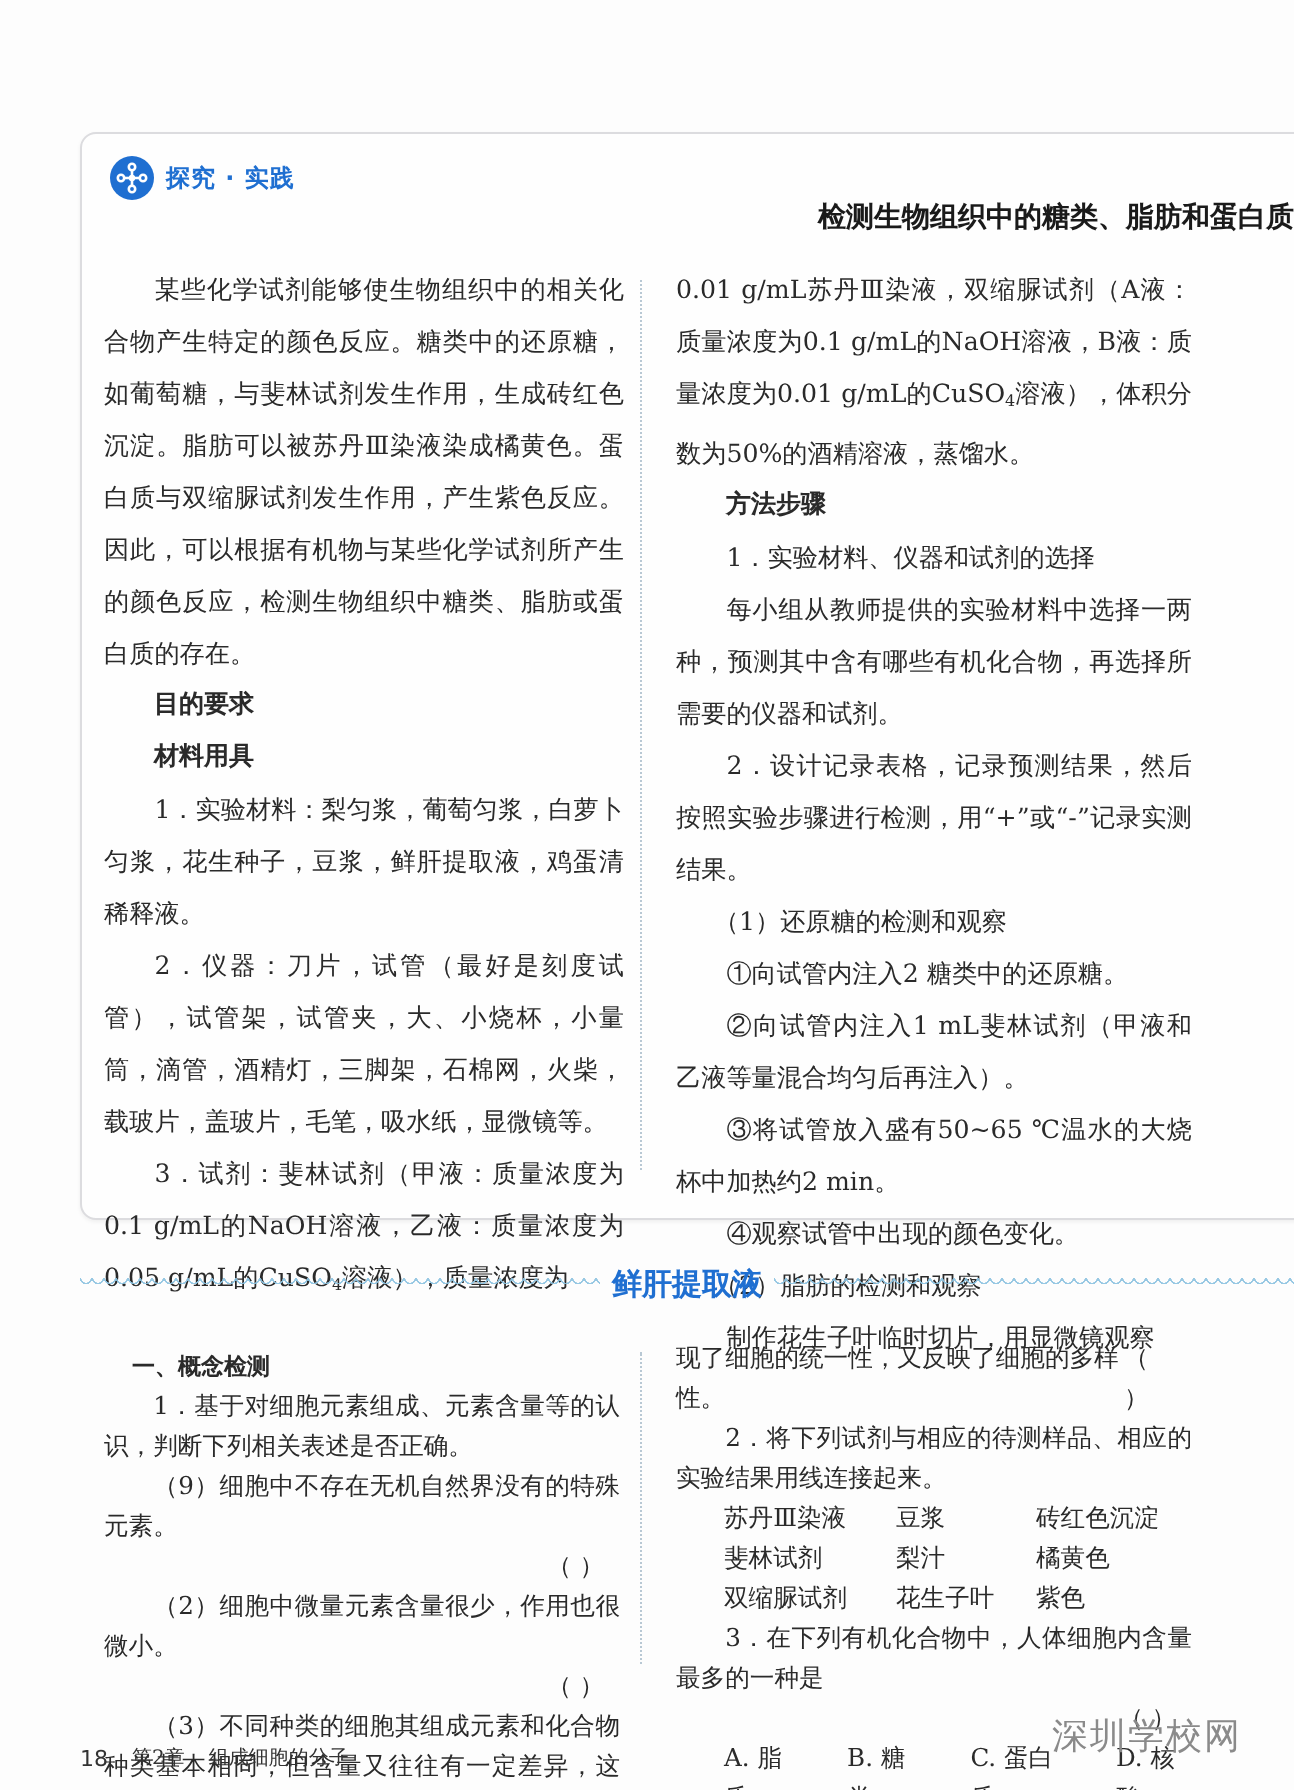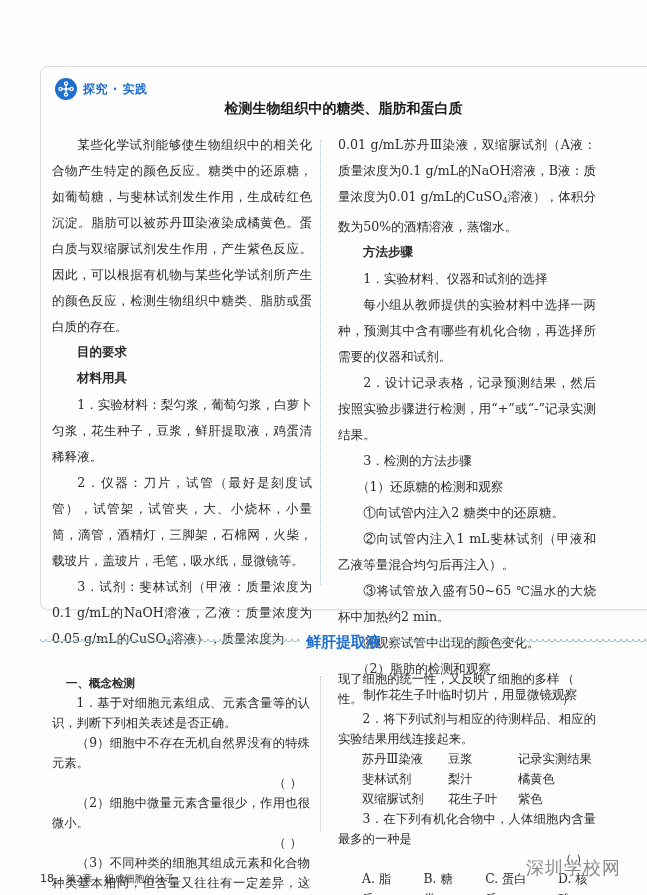--- a/index.html
+++ b/index.html
@@ -20,21 +20,21 @@
     .box-header { position: absolute; left: 55px; top: 78px; display: flex; align-items: center; gap: 6px; }
     .tag-icon {
       width: 22px; height: 22px; border-radius: 50%;
       background: #1f6fd1; display: flex; align-items: center; justify-content: center;
     }
     .tag-label {
       font-family: "DejaVu Sans", "Liberation Sans", sans-serif;
       font-weight: bold; font-size: 12px; color: #1f6fd1; letter-spacing: 0.5px;
     }
     .box-title {
-      position: absolute; left: 0; top: 100px; width: 647px; text-align: center;
+      position: absolute; left: 0; top: 100px; width: 647px; text-align: right;
       font-family: "DejaVu Sans", "Liberation Sans", sans-serif;
       font-weight: bold; font-size: 14px; color: #1a1a1a; padding-left: 40px;
     }
 
     .col { position: absolute; font-size: 12.6px; line-height: 26px; }
     .col-left { left: 52px; top: 132px; width: 260px; }
     .col-right { left: 338px; top: 132px; width: 258px; }
     .vdivider {
       position: absolute; left: 320px; top: 140px; width: 0; height: 445px;
       border-left: 1px dotted #b8c8d4;
@@ -69,21 +69,21 @@
     .ex-h { font-family: "DejaVu Sans", "Liberation Sans", sans-serif; font-weight: bold; font-size: 11.5px; padding-left: 14px; }
     .paren-row { display: flex; justify-content: space-between; }
     .paren { padding-right: 8px; }
     .match-row { display: flex; padding-left: 24px; }
     .match-row span:nth-child(1) { width: 86px; }
     .match-row span:nth-child(2) { width: 70px; }
     .options { padding-left: 24px; display: flex; gap: 24px; }
 
     .footer {
       position: absolute; left: 40px; top: 872px;
-      font-size: 10px; color: #333; display: flex; gap: 12px; align-items: flex-start;
+      font-size: 10px; color: #333; display: flex; gap: 12px; align-items: center;
     }
     .footer .pnum { font-family: "DejaVu Sans", "Liberation Sans", sans-serif; font-size: 11px; }
     .watermark {
       position: absolute; left: 526px; top: 856px;
       font-family: "DejaVu Serif", "Liberation Serif", serif;
       font-size: 18px; color: #8a8a8a; letter-spacing: 1px;
     }
   </style>
 </head>
 <body>
@@ -121,21 +121,20 @@
   </div>
 
   <div class="vdivider"></div>
 
   <div class="col col-right">
     <p class="pn"><span>0.01 g/mL苏丹Ⅲ染液，双缩脲试剂（A液：质量浓度为0.1 g/mL的NaOH溶液，B液：质量浓度为0.01 g/mL的CuSO</span><span class="sub">4</span><span>溶液），体积分数为50%的酒精溶液，蒸馏水。</span></p>
     <p class="h">方法步骤</p>
     <p class="p">1．实验材料、仪器和试剂的选择</p>
     <p class="p">每小组从教师提供的实验材料中选择一两种，预测其中含有哪些有机化合物，再选择所需要的仪器和试剂。</p>
     <p class="p">2．设计记录表格，记录预测结果，然后按照实验步骤进行检测，用“+”或“-”记录实测结果。</p>
-    <p class="p">3．检测的方法步骤</p>
     <p class="p" style="text-indent:1.5em">（1）还原糖的检测和观察</p>
     <p class="p">①向试管内注入2 糖类中的还原糖。</p>
     <p class="p">②向试管内注入1 mL斐林试剂（甲液和乙液等量混合均匀后再注入）。</p>
     <p class="p">③将试管放入盛有50~65 ℃温水的大烧杯中加热约2 min。</p>
     <p class="p">④观察试管中出现的颜色变化。</p>
     <p class="p" style="text-indent:1.5em">（2）脂肪的检测和观察</p>
     <p class="p">制作花生子叶临时切片，用显微镜观察</p>
   </div>
 
   <div class="ex-title-row">
@@ -164,21 +163,21 @@
 
   <div class="ex-col ex-right">
     <div class="paren-row">
       <span>现了细胞的统一性，又反映了细胞的多样性。</span>
       <span class="paren">（  ）</span>
     </div>
     <p class="p">2．将下列试剂与相应的待测样品、相应的实验结果用线连接起来。</p>
     <div class="match-row">
       <span>苏丹Ⅲ染液</span>
       <span>豆浆</span>
-      <span>记录实测结果</span>
+      <span>砖红色沉淀</span>
     </div>
     <div class="match-row">
       <span>斐林试剂</span>
       <span>梨汁</span>
       <span>橘黄色</span>
     </div>
     <div class="match-row">
       <span>双缩脲试剂</span>
       <span>花生子叶</span>
       <span>紫色</span>

